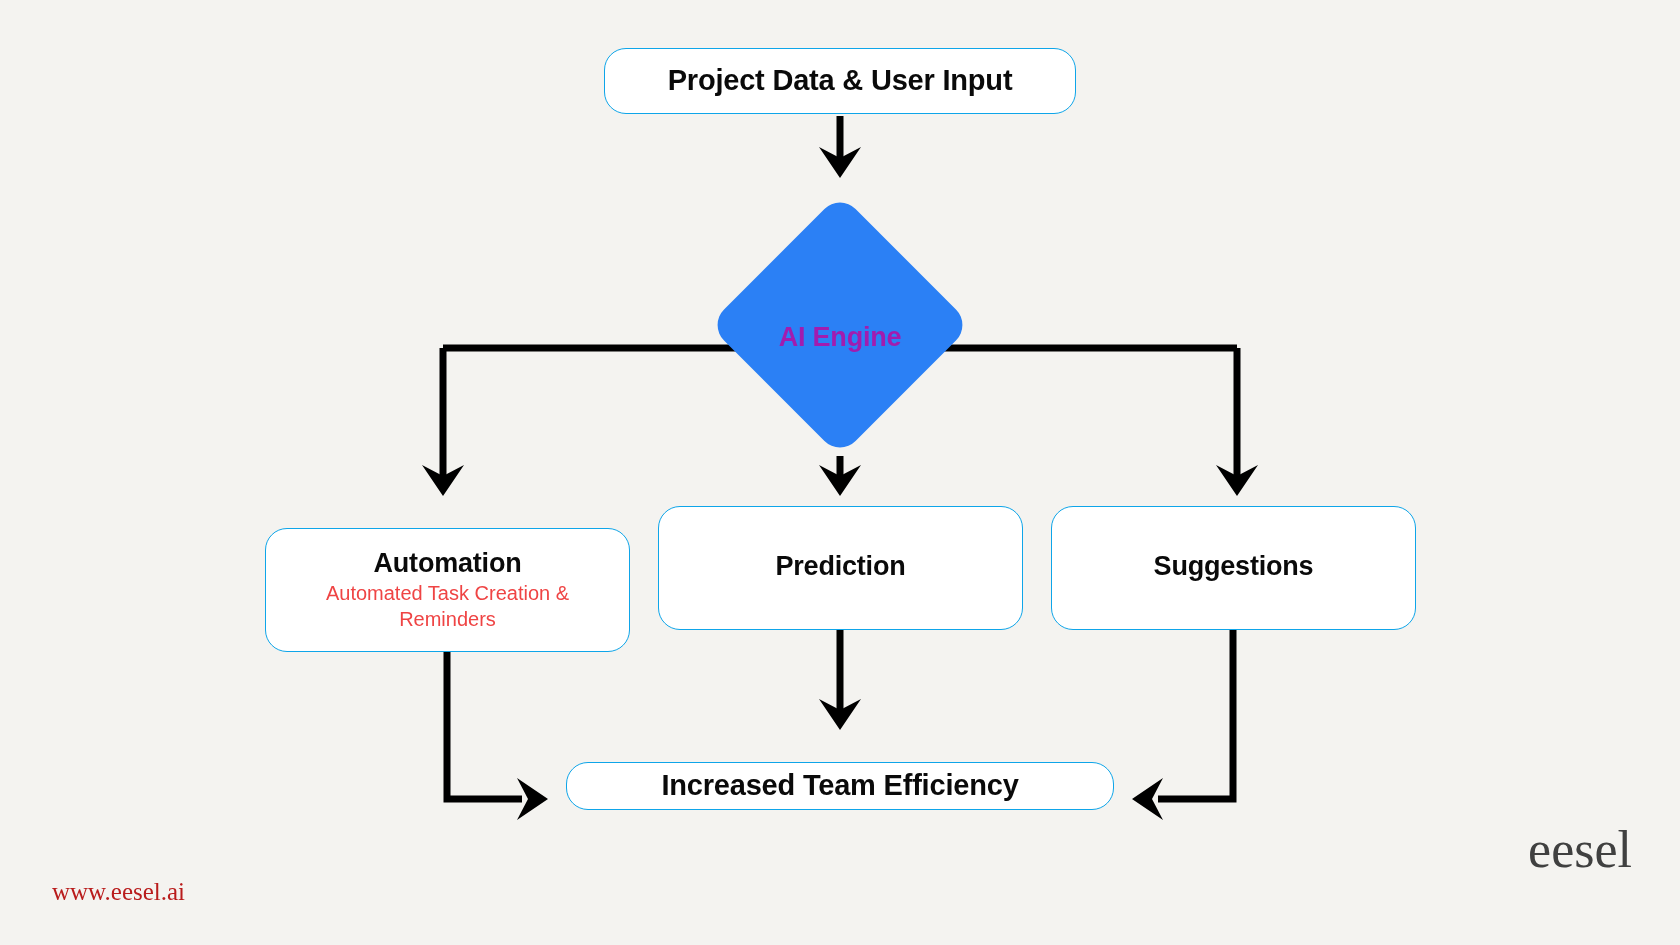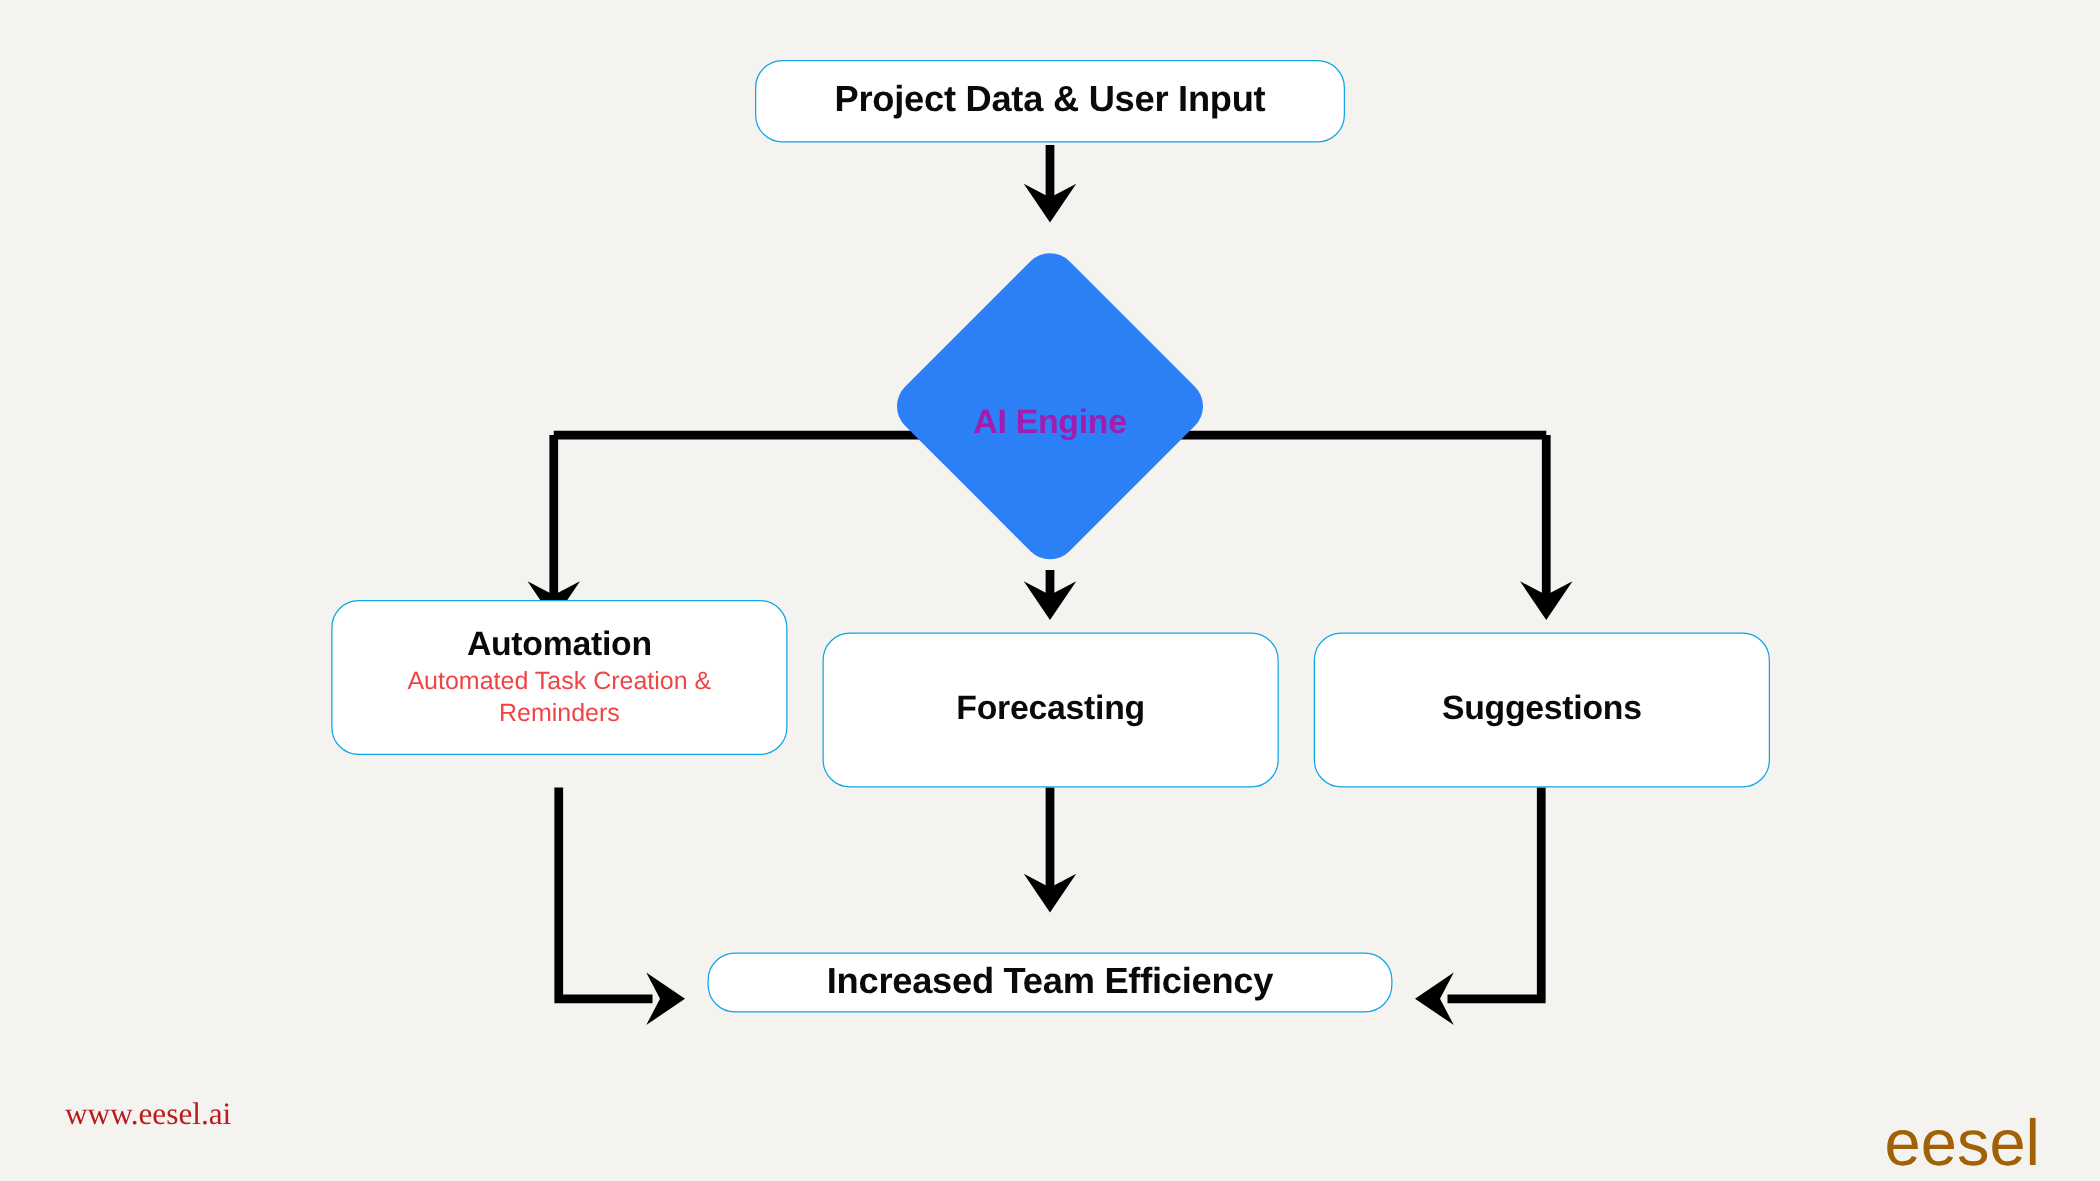--- a/index.html
+++ b/index.html
@@ -105,21 +105,21 @@
     box-sizing: border-box;
     color: #a21caf;
     font-size: 27px;
     font-weight: bold;
     letter-spacing: -0.2px;
   }
 
   
   #node-automation {
     left: 265px;
-    top: 480px;
+    top: 528px;
     width: 365px;
     height: 124px;
   }
   #node-prediction {
     left: 658px;
     top: 506px;
     width: 365px;
     height: 124px;
   }
   #node-optimization {
@@ -143,25 +143,25 @@
     left: 52px;
     top: 878px;
     font-family: "Liberation Serif", serif;
     font-size: 25px;
     color: #b91c1c;
     z-index: 4;
   }
   #footer-logo {
     position: absolute;
     right: 48px;
-    top: 885px;
-    font-family: Liberation Sans, sans-serif;
+    top: 820px;
+    font-family: Liberation Serif, serif;
     font-size: 52px;
     letter-spacing: 0px;
-    color: #a16207;
+    color: #404040;
     z-index: 4;
   }
 </style>
 </head>
 <body>
 
 <div id="canvas">
 
   <svg class="connectors" viewBox="0 0 1680 945" width="1680" height="945" xmlns="http://www.w3.org/2000/svg">
     <g fill="none" stroke="#000000" stroke-width="7" stroke-linecap="butt" stroke-linejoin="miter">
@@ -209,21 +209,21 @@
     <div class="diamond-shape"></div>
     <div class="diamond-label">AI Engine</div>
   </div>
 
   <div class="node rounded-box" id="node-automation">
     <div class="box-title">Automation</div>
     <div class="box-sub">Automated Task Creation &amp; Reminders</div>
   </div>
 
   <div class="node rounded-box" id="node-prediction">
-    <div class="box-title">Forecasting</div>
+    <div class="box-title">Prediction</div>
   </div>
 
   <div class="node rounded-box" id="node-optimization">
     <div class="box-title">Suggestions</div>
   </div>
 
   <div class="node rounded-box" id="node-outcome">
     <div class="box-title-only">Increased Team Efficiency</div>
   </div>
 

